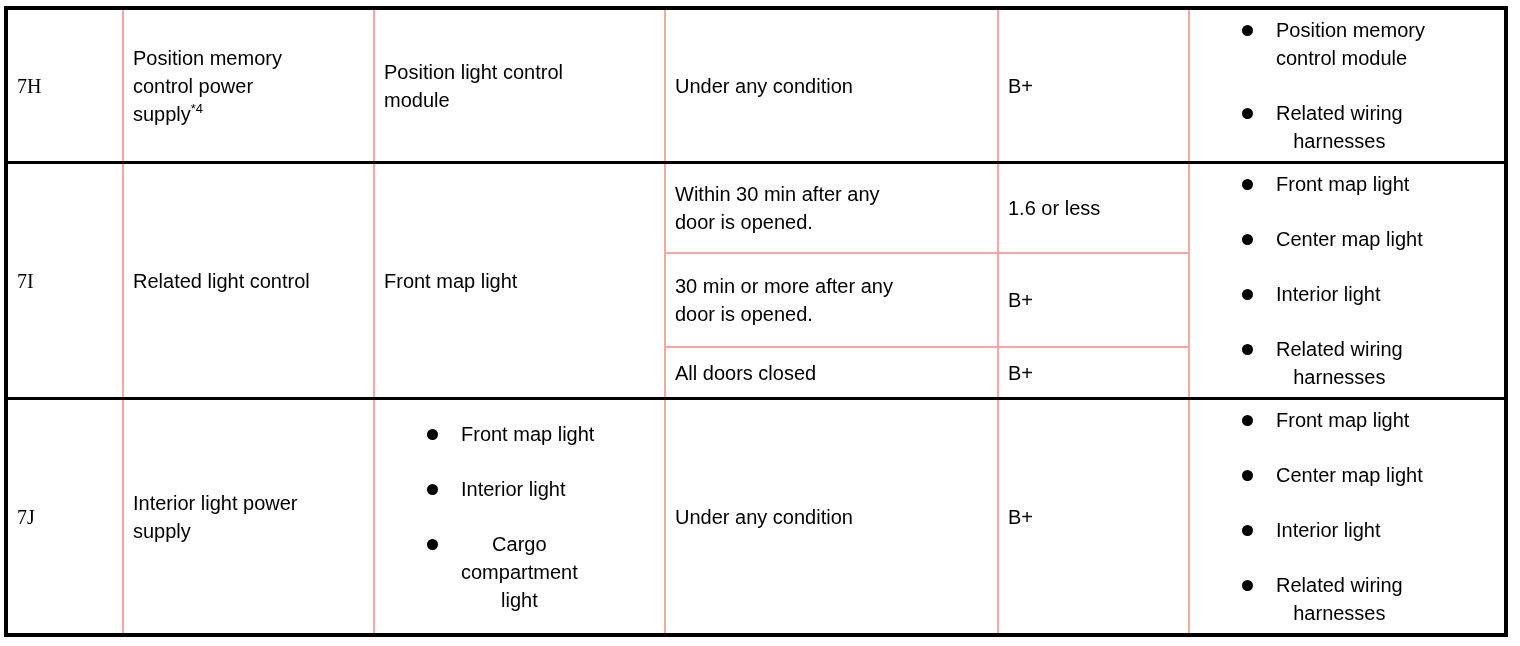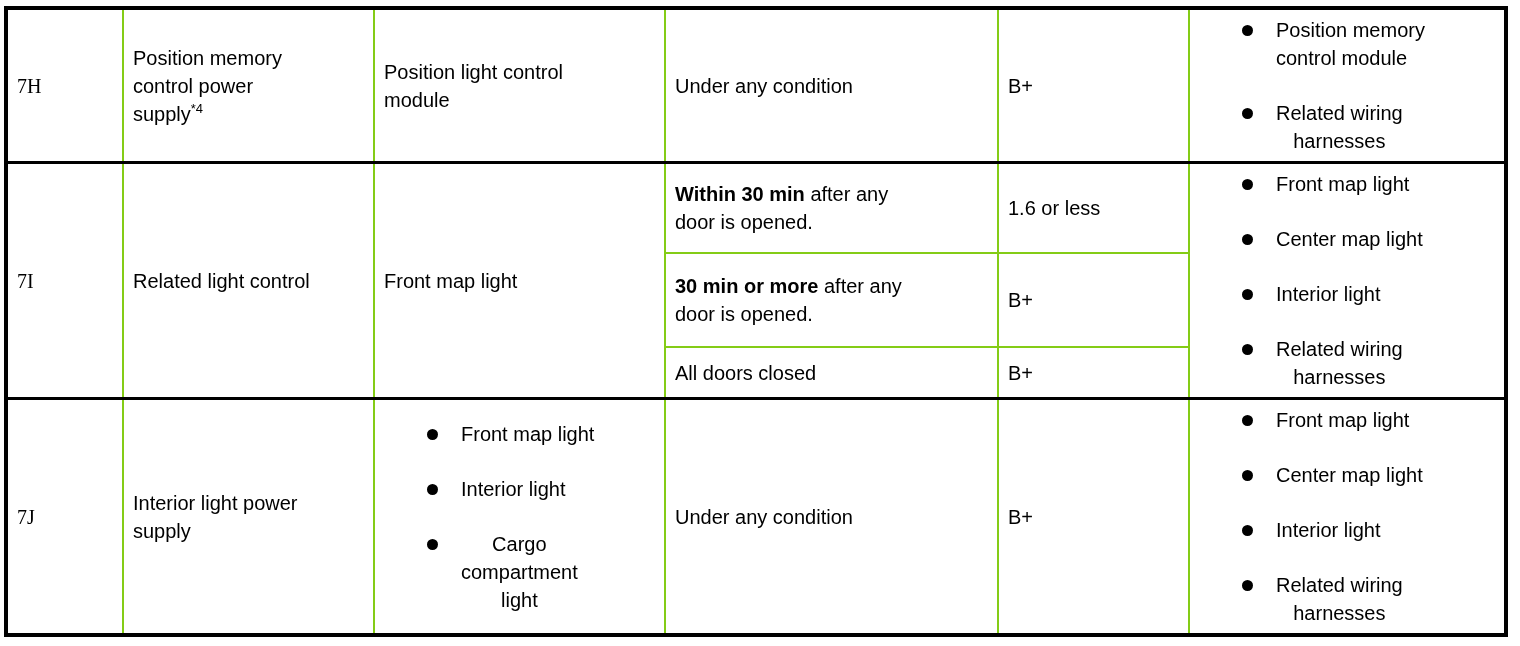--- a/index.html
+++ b/index.html
@@ -21,28 +21,28 @@
     left: 4px;
     top: 6px;
     width: 1500px;
     border-collapse: collapse;
     table-layout: fixed;
     border: 4px solid #000000;
     font-size: 20px;
     line-height: 28px;
   }
   table.ps-table td {
-    border: 2px solid #84cc16;
+    border: 2px solid #fca5a5;
     vertical-align: middle;
     padding: 6px 8px 6px 9px;
     overflow: hidden;
   }
   tr.major-start td { border-top: 3px solid #000000; }
   .pre { white-space: pre-line; }
-  .cond b { font-weight: bold; }
+  .cond b { font-weight: normal; }
   sup.note {
     font-size: 13px;
     vertical-align: super;
     line-height: 0;
   }
   .bullet-list {
     padding-left: 43px;
   }
   .bullet-item {
     display: flex;

